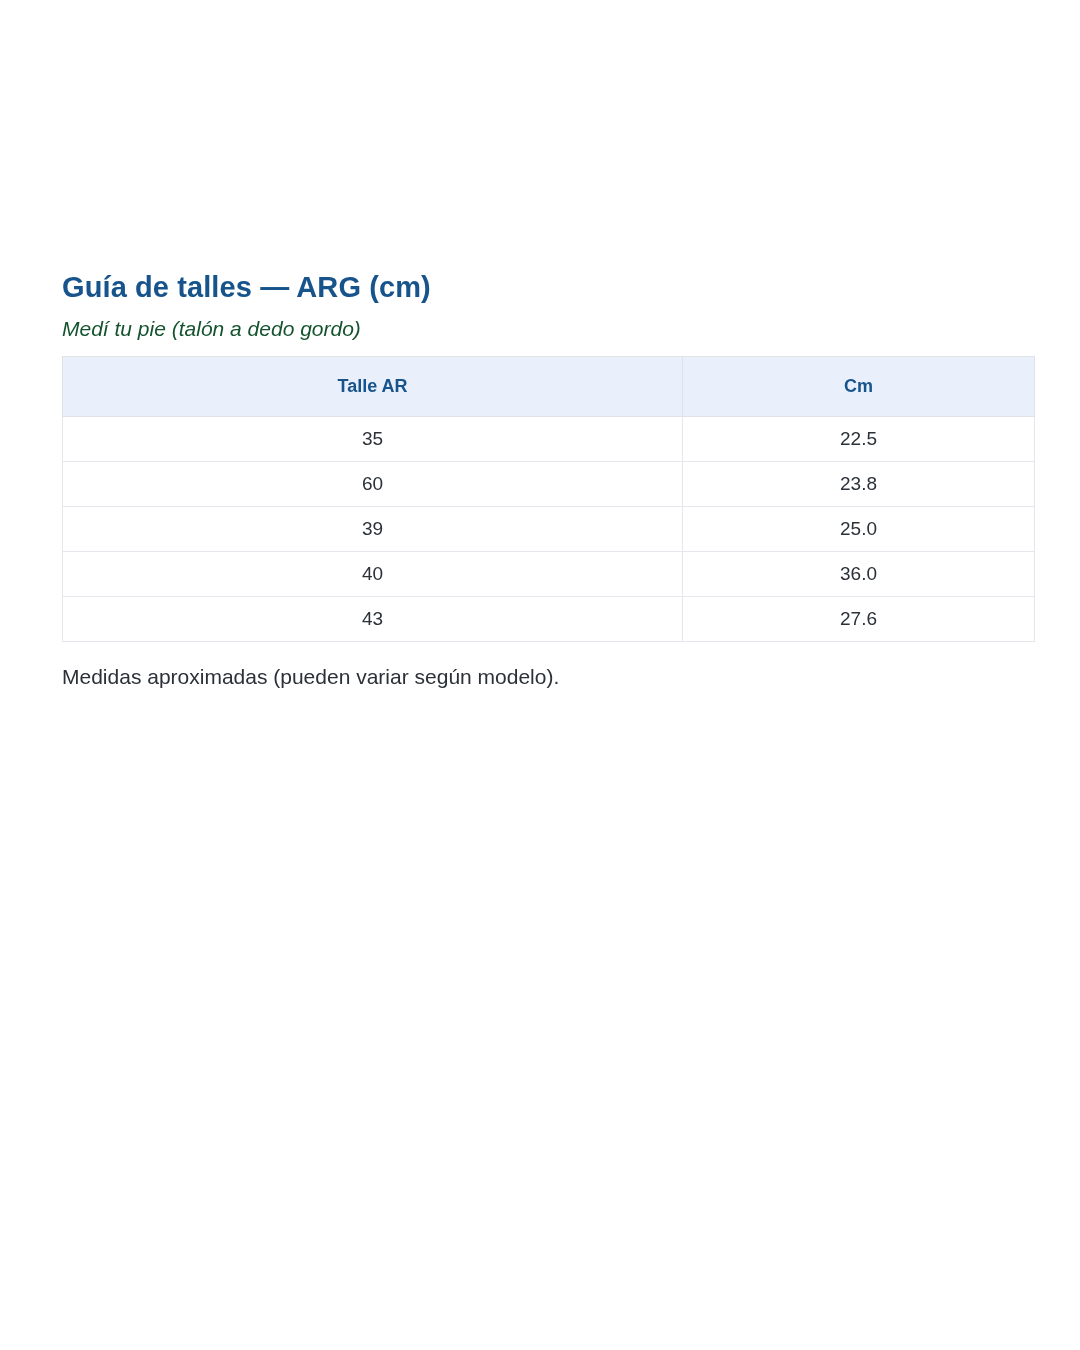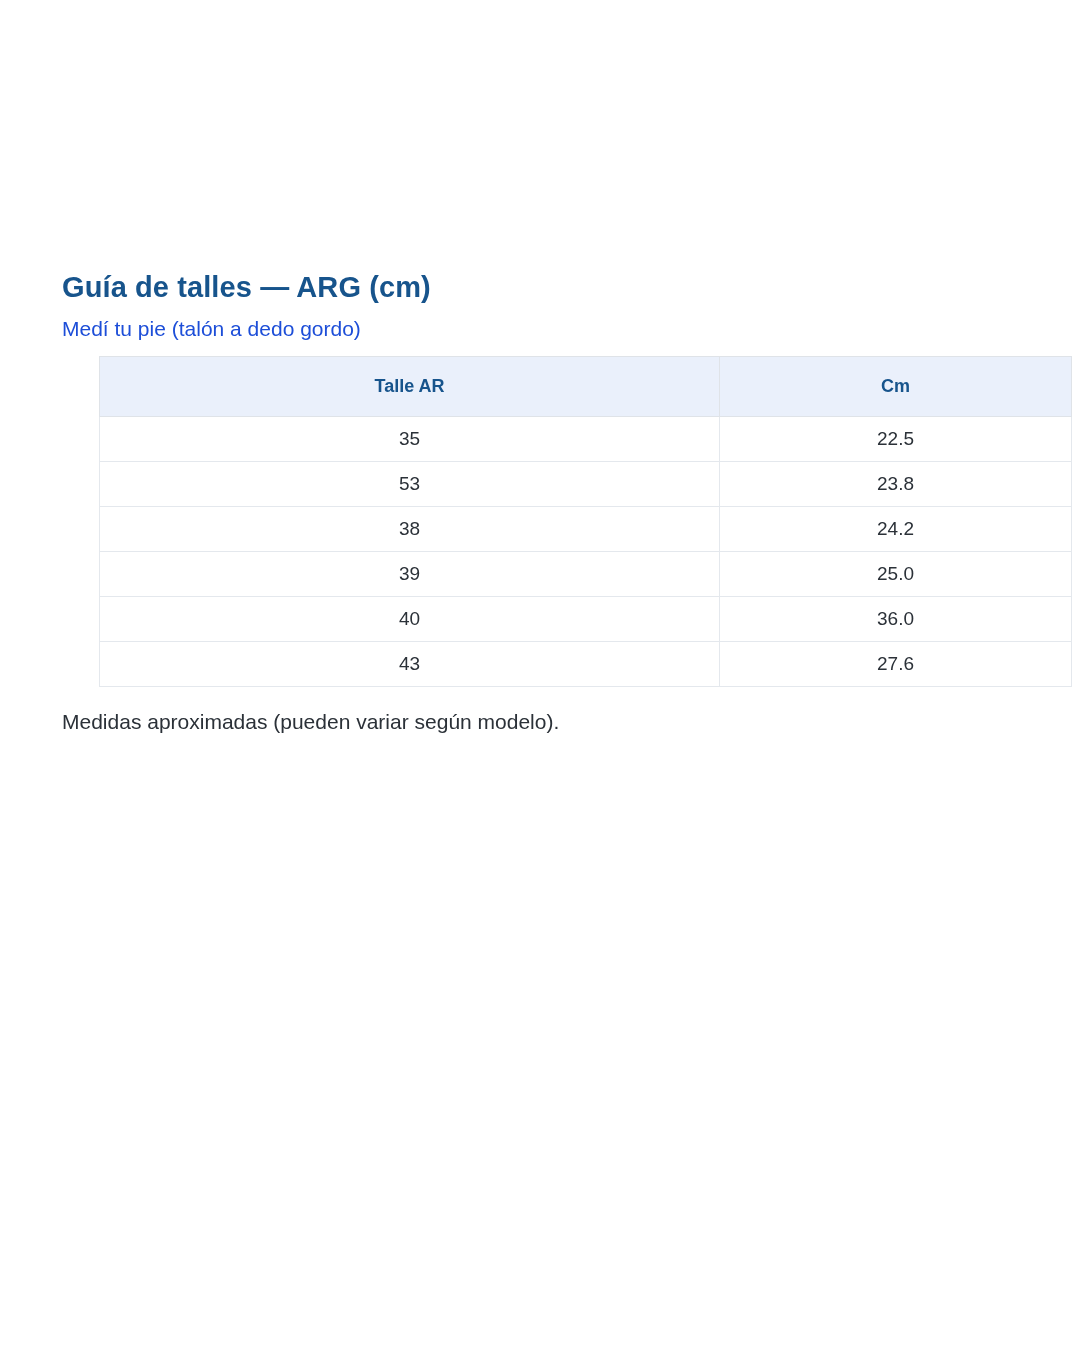--- a/index.html
+++ b/index.html
@@ -29,30 +29,30 @@
   .title {
     font-size: 29px;
     font-weight: bold;
     color: #17548c;
     letter-spacing: 0.1px;
     margin: 0 0 10px 0;
     line-height: 1.2;
   }
   .subtitle {
     font-size: 21px;
-    color: #1d4ed8;
+    color: #14532d;
     margin: 0 0 14px 0;
     line-height: 1.3;
+    font-style: italic;
   }
   table.size-table {
     border-collapse: collapse;
     width: 972px;
     table-layout: fixed;
     border: 1px solid #dfe3e8;
-    margin-left: 37px;
   }
   table.size-table th {
     background: #eaf0fb;
     color: #17548c;
     font-size: 18px;
     font-weight: bold;
     text-align: center;
     padding: 19px 8px;
     border: 1px solid #dfe3e8;
   }
@@ -92,26 +92,22 @@
           <th>Talle AR</th>
           <th>Cm</th>
         </tr>
       </thead>
       <tbody>
         <tr>
           <td>35</td>
           <td>22.5</td>
         </tr>
         <tr>
-          <td>53</td>
+          <td>60</td>
           <td>23.8</td>
-        </tr>
-        <tr>
-          <td>38</td>
-          <td>24.2</td>
         </tr>
         <tr>
           <td>39</td>
           <td>25.0</td>
         </tr>
         <tr>
           <td>40</td>
           <td>36.0</td>
         </tr>
         <tr>

